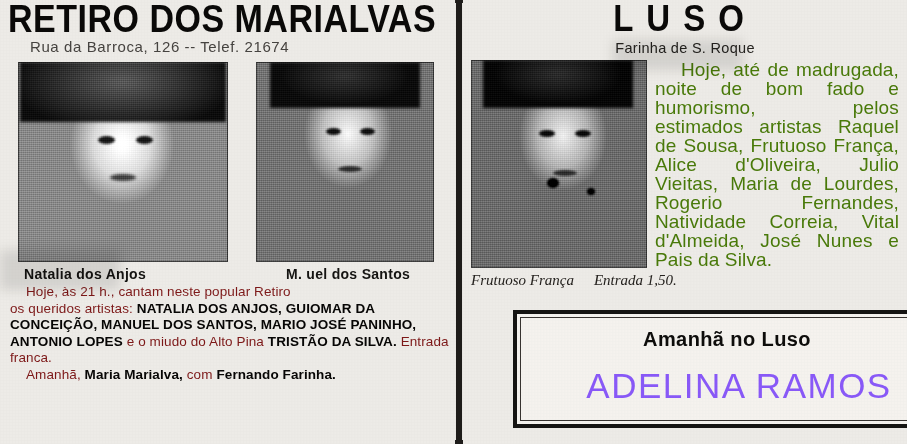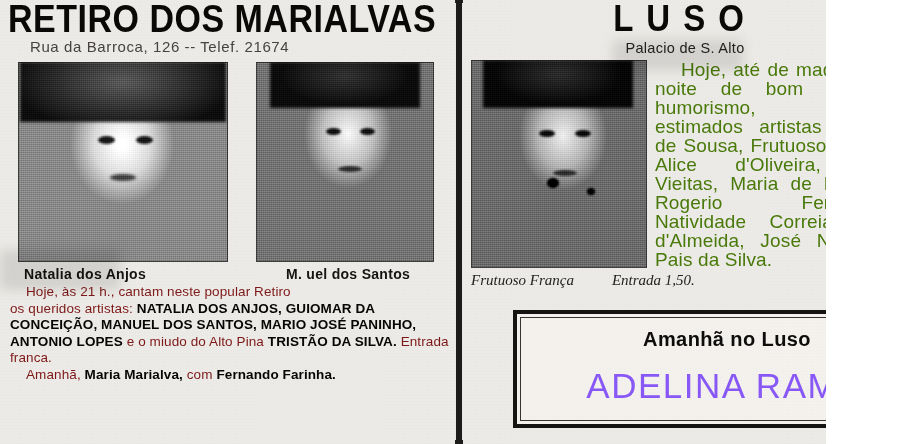--- a/index.html
+++ b/index.html
@@ -5,21 +5,21 @@
   html, body {
     margin: 0;
     padding: 0;
     background: #ffffff;
   }
   body {
     font-family: "Liberation Sans", sans-serif;
   }
   #page {
     position: relative;
-    width: 826px;
+    width: 907px;
     height: 444px;
     background: #e8e6e2;
     overflow: hidden;
     filter: contrast(1.05);
   }
   
   #page::after {
     content: "";
     position: absolute;
     inset: 0;
@@ -251,21 +251,21 @@
     position: absolute;
     left: 8px;
     top: 272px;
     width: 428px;
     font-family: "Liberation Serif", serif;
     font-style: italic;
     font-size: 15px;
     color: #2a2724;
     filter: blur(.4px);
     display: flex;
-    gap: 38px;
+    gap: 20px;
   }
 
   
   .promo-box {
     position: absolute;
     left: 10px;
     top: 310px;
     width: 420px;
     height: 118px;
     border: 4px solid #1a1917;
@@ -366,21 +366,21 @@
 
     <div class="smudge" style="left:0px; top:250px; width:120px; height:40px;"></div>
   </div>
 
   <div class="col-divider"></div>
 
   <div class="col" id="col-right">
 
     <div class="headline-luso">LUSO</div>
 
-    <div class="sub-luso">Palacio de S. Alto</div>
+    <div class="sub-luso">Farinha de S. Roque</div>
 
     <div class="photo" id="photo-frutuoso">
       <div class="hair"></div>
       <div class="eye-l"></div>
       <div class="eye-r"></div>
       <div class="mouth"></div>
       <div class="blot1"></div>
       <div class="blot2"></div>
       <div class="grain"></div>
     </div>

